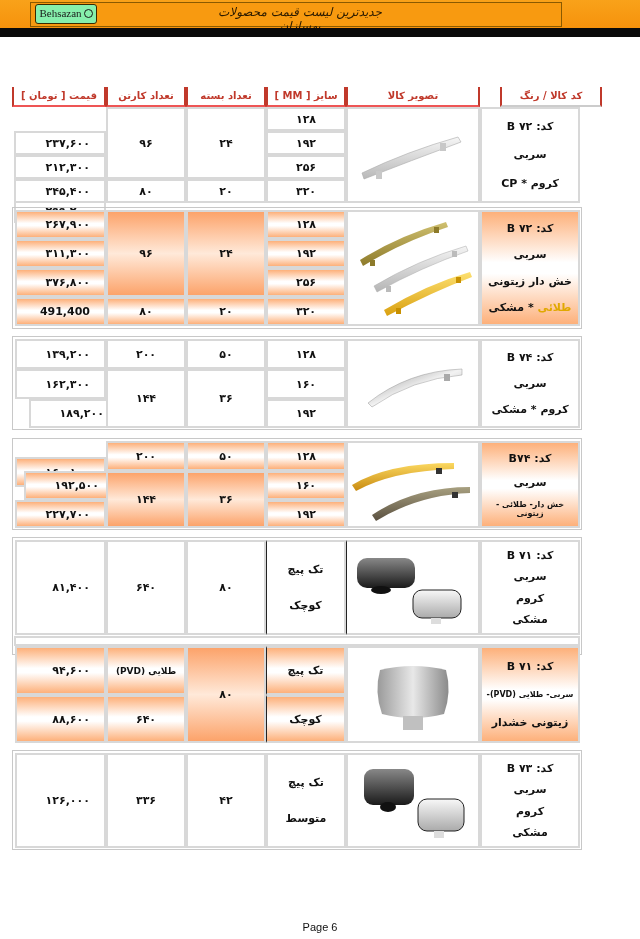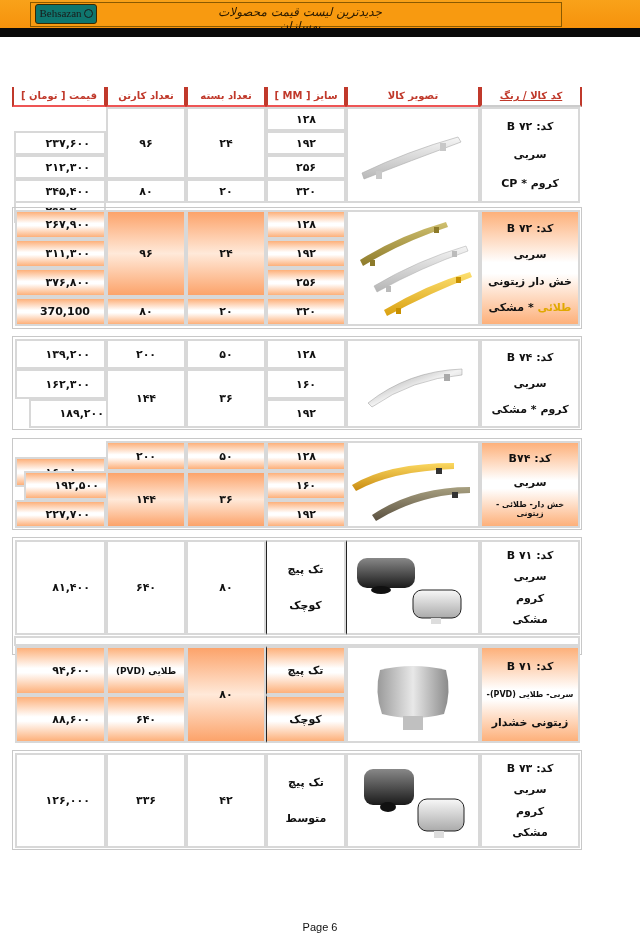--- a/index.html
+++ b/index.html
@@ -1,19 +1,19 @@
 <!DOCTYPE html>
 <html><head>
 <meta charset="utf-8">
 <style>
   html,body{margin:0;padding:0;}
   body{width:640px;height:939px;background:#fff;position:relative;overflow:hidden;font-family:"DejaVu Sans",sans-serif;}
   .topbar{position:absolute;left:0;top:0;width:640px;height:28px;background:linear-gradient(#f9a21a,#f6920c);}
   .topbar-inner{position:absolute;left:30px;top:2px;width:532px;height:25px;border:1px solid #8a5a00;background:#f89a10;box-sizing:border-box;}
-  .logo{position:absolute;left:35px;top:4px;width:62px;height:20px;border:1.5px solid #3a2a00;border-radius:3px;background:#0f766e;box-sizing:border-box;font-family:"Liberation Serif",serif;font-size:11px;line-height:17px;text-align:center;color:#1a1a1a;}
+  .logo{position:absolute;left:35px;top:4px;width:62px;height:20px;border:1.5px solid #3a2a00;border-radius:3px;background:#86efac;box-sizing:border-box;font-family:"Liberation Serif",serif;font-size:11px;line-height:17px;text-align:center;color:#1a1a1a;}
   .logo .gear{display:inline-block;width:7px;height:7px;border:1.5px solid #1a1a1a;border-radius:50%;margin-left:2px;vertical-align:-1px;}
   .title{position:absolute;left:200px;top:5px;width:200px;text-align:center;font-family:"DejaVu Serif",serif;font-size:12px;font-style:italic;color:#2a1a00;direction:rtl;}
   .blackbar{position:absolute;left:0;top:28px;width:640px;height:9px;background:#0a0a0a;}
 
   .hdr{position:absolute;top:87px;height:20px;box-sizing:border-box;border-left:2px solid #c0392b;border-right:2px solid #c0392b;border-bottom:2px solid #e55;background:#fff;color:#c0392b;font-size:10px;font-weight:bold;text-align:center;line-height:17px;direction:rtl;}
   .cell{position:absolute;box-sizing:border-box;border:2px solid #d8d8d8;background:#fff;font-size:11px;font-weight:bold;color:#111;display:flex;align-items:center;justify-content:center;direction:rtl;text-align:center;}
   .cell.price{justify-content:flex-end;padding-right:14px;direction:ltr;}
   .cell.orange{background:linear-gradient(#fdb07a 0%,#ffffff 45%,#ffffff 55%,#fdb07a 100%);}
   .cell.orange-solid{background:linear-gradient(#fca36a,#ffe9d9 50%,#fca36a);}
   .cell.code{flex-direction:column;justify-content:space-around;font-size:11px;padding:3px 0;}
@@ -33,21 +33,21 @@
 <div class="topbar-inner"></div>
 <div class="logo"><span>Behsazan</span><span class="gear"></span></div>
 <div class="title">جدیدترین لیست قیمت محصولات بهسازان</div>
 <div class="blackbar"></div>
 
 <div class="hdr" style="left:12px;width:94px;">قیمت [ تومان ]</div>
 <div class="hdr" style="left:106px;width:80px;">تعداد کارتن</div>
 <div class="hdr" style="left:186px;width:80px;">تعداد بسته</div>
 <div class="hdr" style="left:266px;width:80px;">سایز [ MM ]</div>
 <div class="hdr" style="left:346px;width:134px;">تصویر کالا</div>
-<div class="hdr" style="left:480px;width:102px;border-bottom-color:#ccc;text-decoration:underline;">کد کالا / رنگ</div>
+<div class="hdr" style="left:500px;width:102px;border-bottom-color:#ccc;">کد کالا / رنگ</div>
 
 <div>
   <div class="cell price" style="left:14px;top:107px;width:92px;height:24px;margin-top:48px;">۲۱۲,۳۰۰</div>
   <div class="cell price" style="left:14px;top:131px;width:92px;height:24px;">۲۳۷,۶۰۰</div>
   <div class="cell price" style="left:14px;top:155px;width:92px;height:24px;margin-top:44px;">۲۹۹,۲۰۰</div>
   <div class="cell price" style="left:14px;top:179px;width:92px;height:24px;">۳۴۵,۴۰۰</div>
   <div class="cell" style="left:106px;top:107px;width:80px;height:72px;">۹۶</div>
   <div class="cell" style="left:106px;top:179px;width:80px;height:24px;">۸۰</div>
   <div class="cell" style="left:186px;top:107px;width:80px;height:72px;">۲۴</div>
   <div class="cell" style="left:186px;top:179px;width:80px;height:24px;">۲۰</div>
@@ -73,21 +73,21 @@
     <span>سربی</span>
     <span>کروم * CP</span>
   </div>
 </div>
 
 <div class="section-border" style="left:12px;top:207px;width:570px;height:122px;"></div>
 <div>
   <div class="cell price orange" style="left:15px;top:210px;width:91px;height:29px;">۲۶۷,۹۰۰</div>
   <div class="cell price orange" style="left:15px;top:239px;width:91px;height:29px;">۳۱۱,۳۰۰</div>
   <div class="cell price orange" style="left:15px;top:268px;width:91px;height:29px;">۳۷۶,۸۰۰</div>
-  <div class="cell price orange" style="left:15px;top:297px;width:91px;height:29px;">370,100</div>
+  <div class="cell price orange" style="left:15px;top:297px;width:91px;height:29px;">491,400</div>
   <div class="cell orange-solid" style="left:106px;top:210px;width:80px;height:87px;">۹۶</div>
   <div class="cell orange" style="left:106px;top:297px;width:80px;height:29px;">۸۰</div>
   <div class="cell orange-solid" style="left:186px;top:210px;width:80px;height:87px;">۲۴</div>
   <div class="cell orange" style="left:186px;top:297px;width:80px;height:29px;">۲۰</div>
   <div class="cell orange" style="left:266px;top:210px;width:80px;height:29px;">۱۲۸</div>
   <div class="cell orange" style="left:266px;top:239px;width:80px;height:29px;">۱۹۲</div>
   <div class="cell orange" style="left:266px;top:268px;width:80px;height:29px;">۲۵۶</div>
   <div class="cell orange" style="left:266px;top:297px;width:80px;height:29px;">۳۲۰</div>
   <div class="imgcell" style="left:346px;top:210px;width:134px;height:116px;">
     <svg width="130" height="112" viewBox="0 0 130 112">

